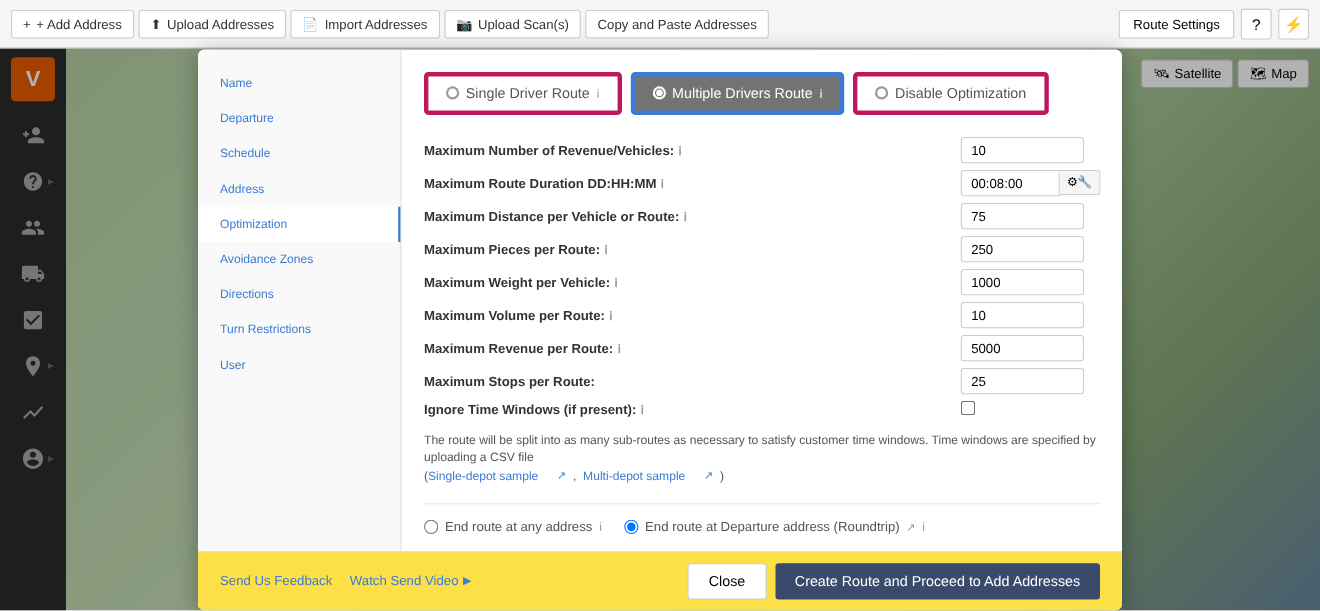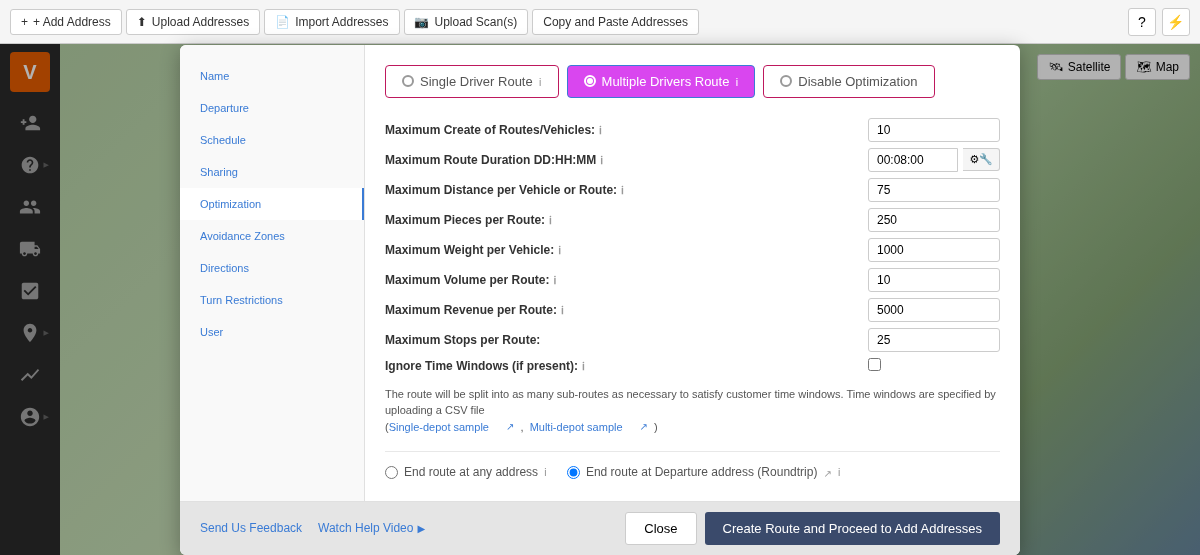--- a/index.html
+++ b/index.html
@@ -185,29 +185,29 @@
     
     .route-tabs {
       display: flex;
       gap: 8px;
       margin-bottom: 20px;
       align-items: center;
     }
     .route-tab {
       display: flex; align-items: center; gap: 6px;
       padding: 8px 16px;
-      border: 1px solid #be185d;
+      border: 4px solid #be185d;
       border-radius: 4px;
       cursor: pointer;
       font-size: 13px;
       background: #fff;
       color: #555;
     }
     .route-tab.active {
-      background: #d946ef;
+      background: #737373;
       border-color: #3a7bd5;
       color: #fff;
     }
     .route-tab .radio-dot {
       width: 12px; height: 12px;
       border-radius: 50%;
       border: 2px solid currentColor;
       display: flex; align-items: center; justify-content: center;
     }
     .route-tab.active .radio-dot::after {
@@ -251,21 +251,21 @@
     .form-input-group .addon-btn {
       padding: 4px 6px;
       border: 1px solid #ccc;
       border-left: none;
       border-radius: 0 3px 3px 0;
       background: #f5f5f5;
       cursor: pointer;
       font-size: 11px;
     }
     .form-field-single input {
-      width: 132px;
+      width: 112px;
       padding: 4px 8px;
       border: 1px solid #ccc;
       border-radius: 3px;
       font-size: 12px;
       outline: none;
     }
 
     .info-text {
       font-size: 11px;
       color: #555;
@@ -298,21 +298,21 @@
     }
     .end-route-option input[type="radio"] { cursor: pointer; }
 
     
     .modal-footer {
       display: flex;
       align-items: center;
       justify-content: space-between;
       padding: 10px 20px;
       border-top: 1px solid #e0e0e0;
-      background: #e5e5e5;
+      background: #fde047;
     }
     .footer-links {
       display: flex; gap: 16px;
     }
     .footer-link {
       color: #3a7bd5;
       font-size: 12px;
       cursor: pointer;
       display: flex; align-items: center; gap: 4px;
     }
@@ -356,20 +356,21 @@
     <span>Import Addresses</span>
   </button>
   <button class="toolbar-btn">
     <span>📷</span>
     <span>Upload Scan(s)</span>
   </button>
   <button class="toolbar-btn">
     <span>Copy and Paste Addresses</span>
   </button>
   <div class="toolbar-right">
+    <button class="route-settings-btn">Route Settings</button>
     <div class="toolbar-icon-btn">?</div>
     <div class="toolbar-icon-btn">⚡</div>
   </div>
 </div>
 
 <div class="main-area">
 
   <div class="left-sidebar">
     <div class="sidebar-logo">V</div>
     <div class="sidebar-item">
@@ -429,21 +430,21 @@
   </div>
 
   <div class="modal-overlay">
     <div class="modal">
       <div class="modal-body">
 
         <div class="modal-nav">
           <div class="modal-nav-item">Name</div>
           <div class="modal-nav-item">Departure</div>
           <div class="modal-nav-item">Schedule</div>
-          <div class="modal-nav-item">Sharing</div>
+          <div class="modal-nav-item">Address</div>
           <div class="modal-nav-item active">Optimization</div>
           <div class="modal-nav-item">Avoidance Zones</div>
           <div class="modal-nav-item">Directions</div>
           <div class="modal-nav-item">Turn Restrictions</div>
           <div class="modal-nav-item">User</div>
         </div>
 
         <div class="modal-content">
 
           <div class="route-tabs">
@@ -459,21 +460,21 @@
             </div>
             <div class="route-tab">
               <div class="radio-dot"></div>
               <span>Disable Optimization</span>
             </div>
           </div>
 
           <div class="form-grid">
 
             <div class="form-label">
-              <span>Maximum Create of Routes/Vehicles:</span>
+              <span>Maximum Number of Revenue/Vehicles:</span>
               <span class="info-icon">ℹ</span>
             </div>
             <div class="form-field-single">
               <input type="text" value="10" style="">
             </div>
 
             <div class="form-label">
               <span>Maximum Route Duration DD:HH:MM</span>
               <span class="info-icon">ℹ</span>
             </div>
@@ -574,21 +575,21 @@
 
         </div>
       </div>
 
       <div class="modal-footer">
         <div class="footer-links">
           <a class="footer-link">
             <span>Send Us Feedback</span>
           </a>
           <a class="footer-link">
-            <span>Watch Help Video</span>
+            <span>Watch Send Video</span>
             <span class="external-icon">▶</span>
           </a>
         </div>
         <div class="footer-actions">
           <button class="btn-close">Close</button>
           <button class="btn-primary">Create Route and Proceed to Add Addresses</button>
         </div>
       </div>
 
     </div>

